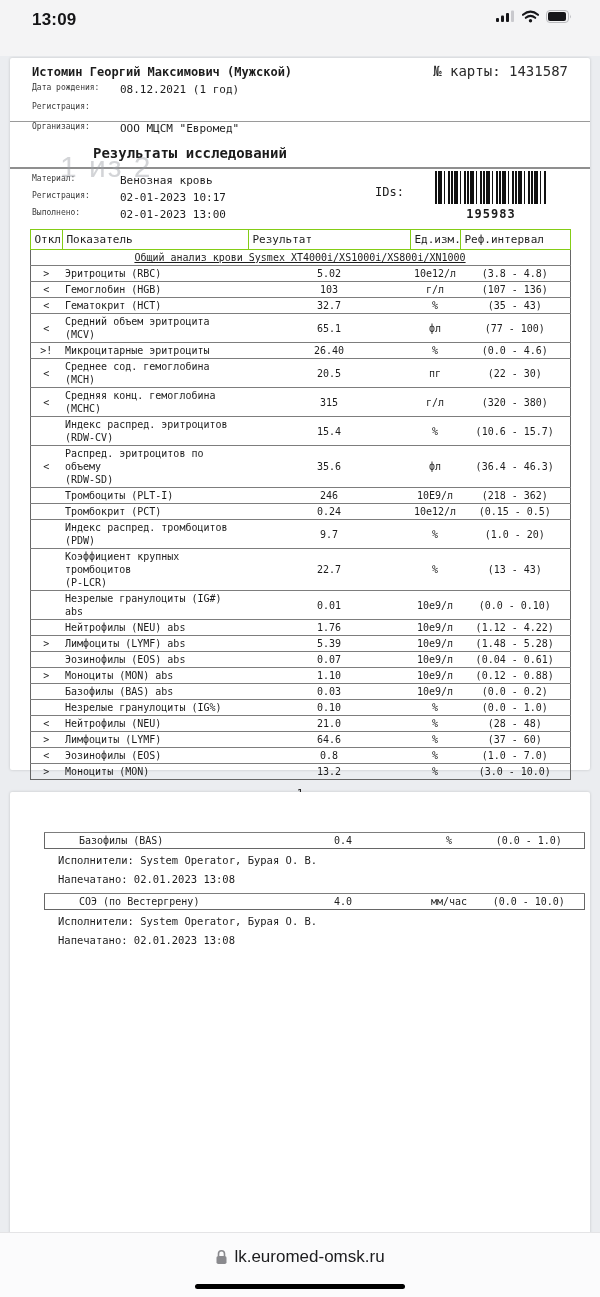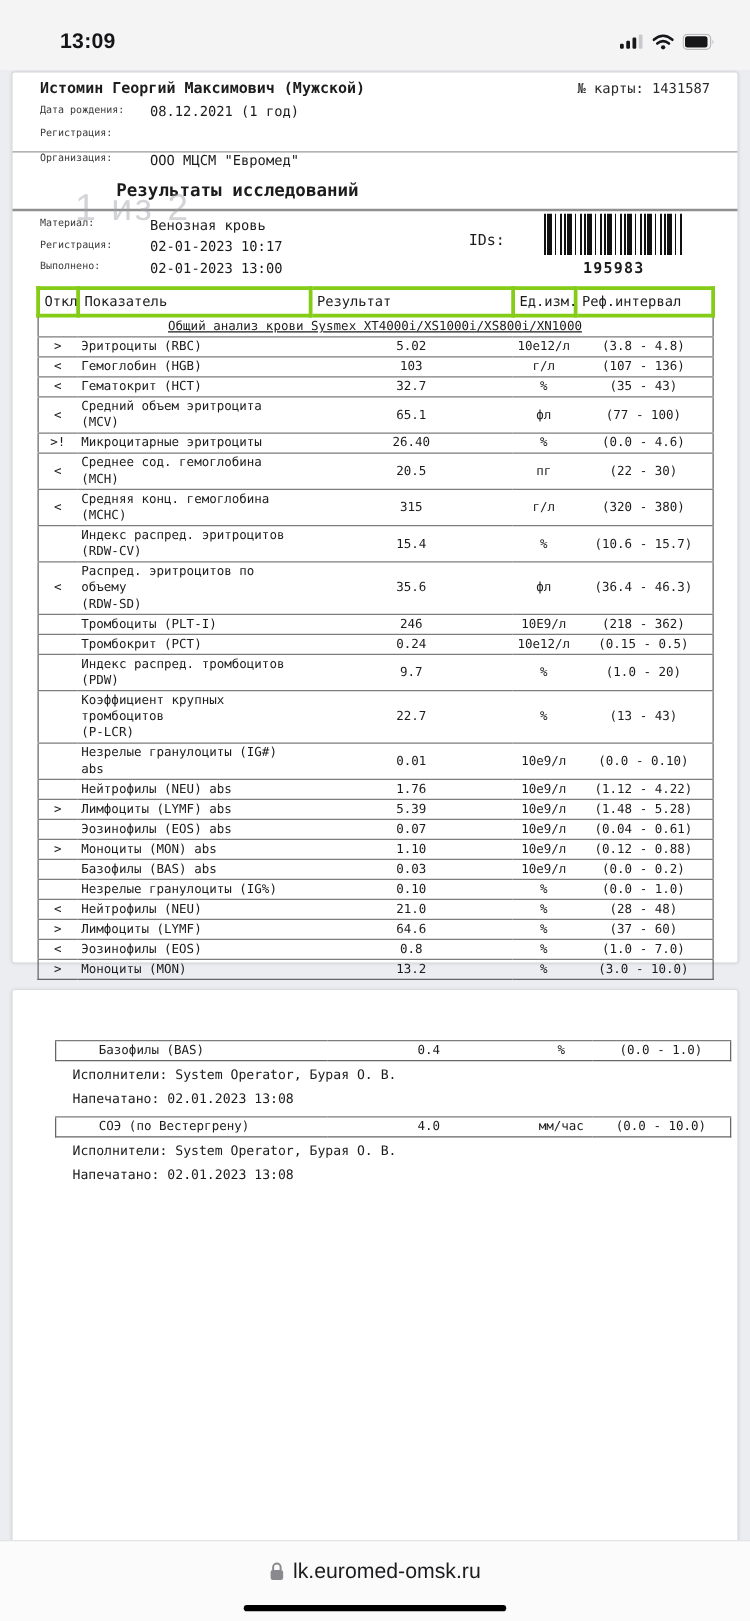--- a/index.html
+++ b/index.html
@@ -1,52 +1,52 @@
 <!DOCTYPE html>
 <html><head>
 <meta charset="utf-8">
 <style>
   * { margin:0; padding:0; box-sizing:border-box; }
   body { width:600px; font-family:"Liberation Sans", sans-serif; background:#ebedf0; }
   .screen { position:relative; width:600px; height:1297px; overflow:hidden; background:#ebedf0; }
 
   
-  .status-bar { position:relative; height:56px; background:#f4f4f5; display:flex; align-items:center; justify-content:space-between; padding:10px 28px 0 48px; }
+  .status-bar { position:relative; height:56px; background:#f4f4f5; display:flex; align-items:flex-start; justify-content:space-between; padding:10px 28px 0 32px; }
   .sb-time { font-size:17px; font-weight:bold; color:#151517; letter-spacing:.2px; }
   .sb-icons { display:flex; align-items:center; gap:7px; }
 
   
   .viewer { position:relative; height:1176px; overflow:hidden; }
   .page { position:relative; background:#ffffff; margin:0 10px; border-radius:2px; box-shadow:0 0 3px rgba(0,0,0,.18); }
   .doc { font-family:"DejaVu Sans Mono","Liberation Mono",monospace; color:#1c1c1c; }
   .page1 { margin-top:2px; height:712px; }
   .page2 { margin-top:22px; height:508px;padding-left:28px; }
 
   .watermark { position:absolute; left:50px; top:92px; font-size:30px; color:#9ea2a8; opacity:.45; letter-spacing:2px; z-index:2; font-family:"Liberation Sans",sans-serif; }
 
   .p1-header { padding:5px 22px 0 22px; }
   .name-row { height:20px; display:flex; justify-content:space-between; align-items:baseline; }
   .patient-name { font-size:12px; font-weight:bold; }
-  .card-no { font-size:11px; color:#2a2a2a; }
+  .card-no { font-size:14px; color:#2a2a2a; }
   .field-row { height:19px; display:flex; align-items:flex-start; }
   .field-label { width:88px; font-size:8px; color:#3a3a3a; flex:none; }
   .field-value { font-size:11px; }
   .hr-thin { border-top:1px solid #9a9a9a; margin:0 -22px; }
   .doc-title { margin:4px 0 6px 83px; font-size:14px; font-weight:bold; }
   .hr-thick { border-top:2px solid #8f8f8f; }
 
   .material { position:relative; padding:5px 22px 0 22px; height:60px; }
   .material .field-row { height:17px; }
   .ids-label { position:absolute; left:365px; top:16px; font-size:12px; }
   .barcode { position:absolute; left:425px; top:2px; width:112px; height:33px;
     background:repeating-linear-gradient(90deg,#111 0 2px,#fff 2px 3px,#111 3px 7px,#fff 7px 9px,#111 9px 10px,#fff 10px 13px,#111 13px 15px,#fff 15px 16px); }
   .barcode-num { position:absolute; left:425px; top:38px; width:112px; text-align:center; font-size:12px; font-weight:bold; letter-spacing:1px; }
 
   table.results { width:540px; margin:0 auto; border-collapse:collapse; border:1px solid #666; table-layout:fixed; }
-  table.results th { border:3px solid #84cc16; font-weight:normal; font-size:11px; text-align:left; padding:3px 4px; }
+  table.results th { border:1px solid #84cc16; font-weight:normal; font-size:11px; text-align:left; padding:3px 4px; }
   table.results td { border-top:1px solid #7d7d7d; font-size:10px; line-height:13px; padding:1px 3px; vertical-align:middle; }
   td.c-flag { text-align:center; }
   td.c-name { white-space:pre-line; padding-left:4px; }
   td.c-res, td.c-unit, td.c-ref { text-align:center; }
   .section-row td { text-align:center; font-size:10.5px; padding:1px 0 2px; }
   .section-row span { text-decoration:underline; }
 
   .page-num { text-align:center; font-size:11px; margin-top:7px; }
 
   .page2 { padding-top:40px; }

